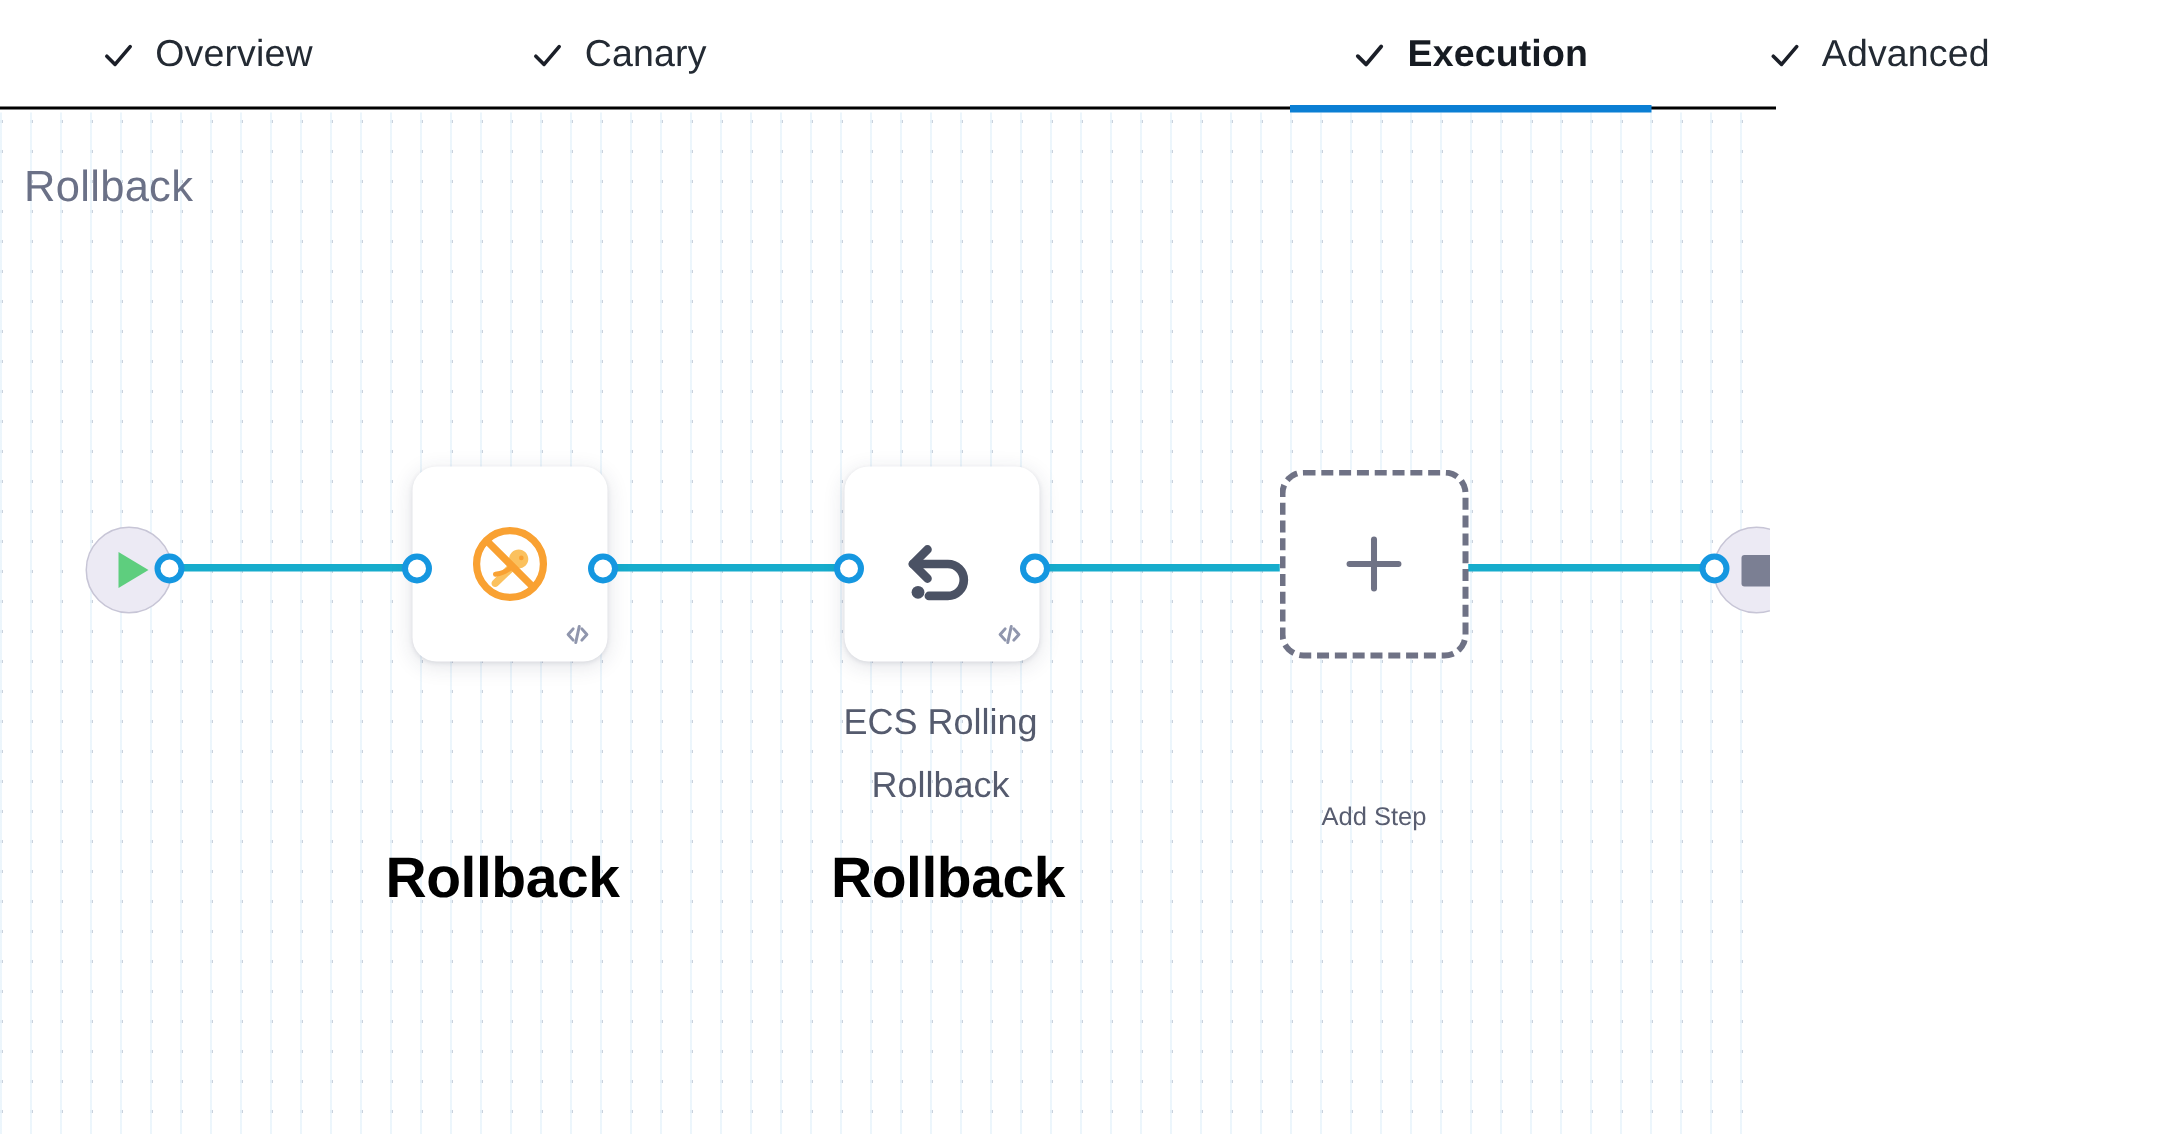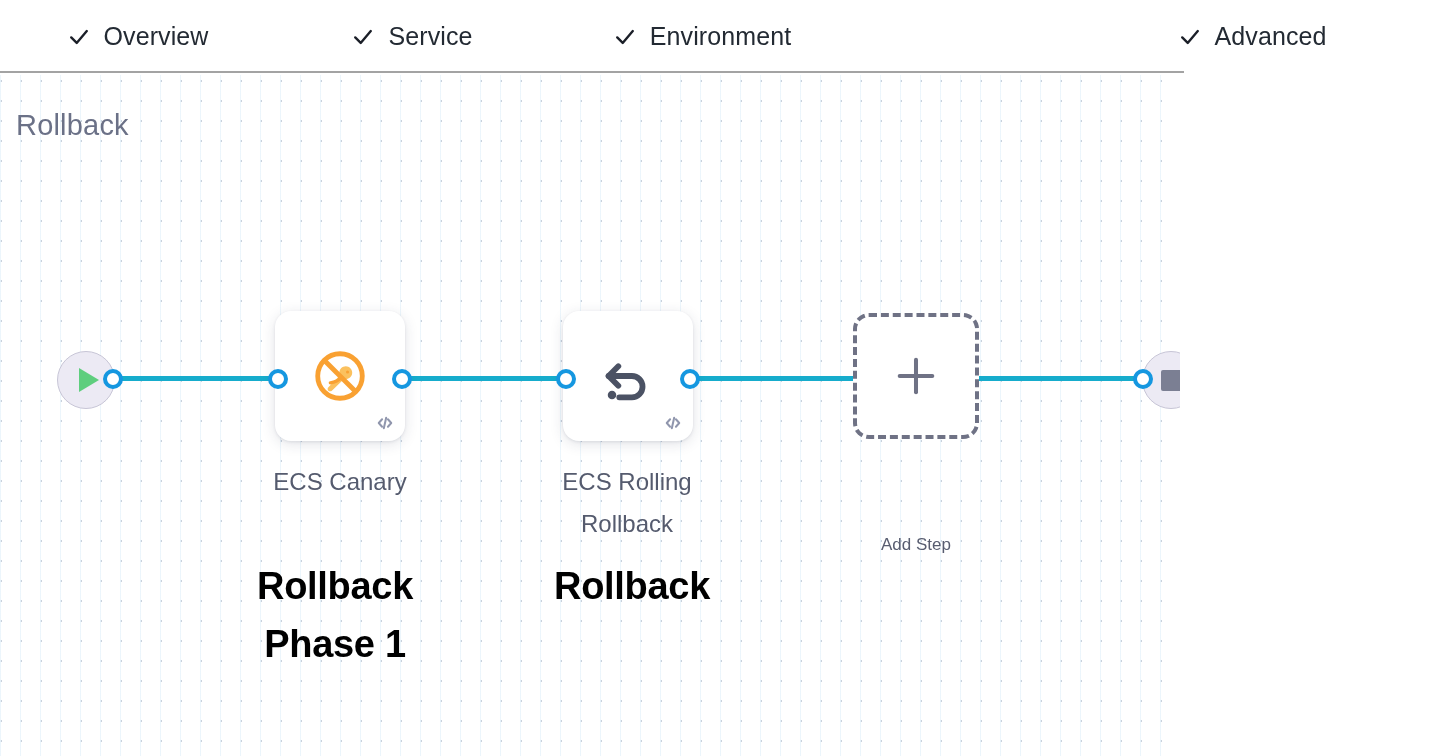--- a/index.html
+++ b/index.html
@@ -15,21 +15,21 @@
     position: relative;
   }
 
   
   .tabbar {
     position: absolute;
     left: 0; top: 0;
     width: 1184px;
     height: 73px;
     background: #ffffff;
-    border-bottom: 2px solid #a3a3a3;
+    border-bottom: 2px solid #000000;
     box-sizing: border-box;
     z-index: 20;
   }
   .tab {
     position: absolute;
     top: 0;
     height: 73px;
     display: flex;
     align-items: center;
     justify-content: center;
@@ -264,34 +264,34 @@
     <span class="tab-label">Overview</span>
 
   </div>
 
   <div class="tab" id="tab1">
     <span class="tab-check">
       <svg viewBox="0 0 24 24" width="22" height="22" fill="none" stroke="currentColor" stroke-width="2.6" stroke-linecap="round" stroke-linejoin="round">
           <polyline points="3.5,12.5 9.5,18.5 20.5,5.5"></polyline>
         </svg>
     </span>
-    <span class="tab-label">Service</span>
-
-  </div>
-
-  <div class="tab" id="tab2">
+    <span class="tab-label">Canary</span>
+
+  </div>
+
+
+  <div class="tab active" id="tab3">
     <span class="tab-check">
-      <svg viewBox="0 0 24 24" width="22" height="22" fill="none" stroke="currentColor" stroke-width="2.6" stroke-linecap="round" stroke-linejoin="round">
+      <svg viewBox="0 0 24 24" width="22" height="22" fill="none" stroke="currentColor" stroke-width="2.8" stroke-linecap="round" stroke-linejoin="round">
           <polyline points="3.5,12.5 9.5,18.5 20.5,5.5"></polyline>
         </svg>
     </span>
-    <span class="tab-label">Environment</span>
-
-  </div>
-
+    <span class="tab-label">Execution</span>
+    <span class="tab-underline"></span>
+  </div>
 
   <div class="tab" id="tab4">
     <span class="tab-check">
       <svg viewBox="0 0 24 24" width="22" height="22" fill="none" stroke="currentColor" stroke-width="2.6" stroke-linecap="round" stroke-linejoin="round">
           <polyline points="3.5,12.5 9.5,18.5 20.5,5.5"></polyline>
         </svg>
     </span>
     <span class="tab-label">Advanced</span>
 
   </div>
@@ -363,33 +363,31 @@
     </div>
 
     <div class="port" id="port-a"></div>
     <div class="port" id="port-b"></div>
     <div class="port" id="port-c"></div>
     <div class="port" id="port-d"></div>
     <div class="port" id="port-e"></div>
     <div class="port" id="port-f"></div>
 
     <div class="step-label" id="label-canary">
-      <div>ECS Canary</div>
     </div>
 
     <div class="step-label" id="label-rolling">
       <div>ECS Rolling</div>
       <div>Rollback</div>
     </div>
 
     <div class="add-step-label">Add Step</div>
 
     <div class="annotation" id="anno-1">
       <div>Rollback</div>
-      <div>Phase 1</div>
     </div>
 
     <div class="annotation" id="anno-2">
       <div>Rollback</div>
     </div>
 
   </div>
 </div>
 
 </body></html>

